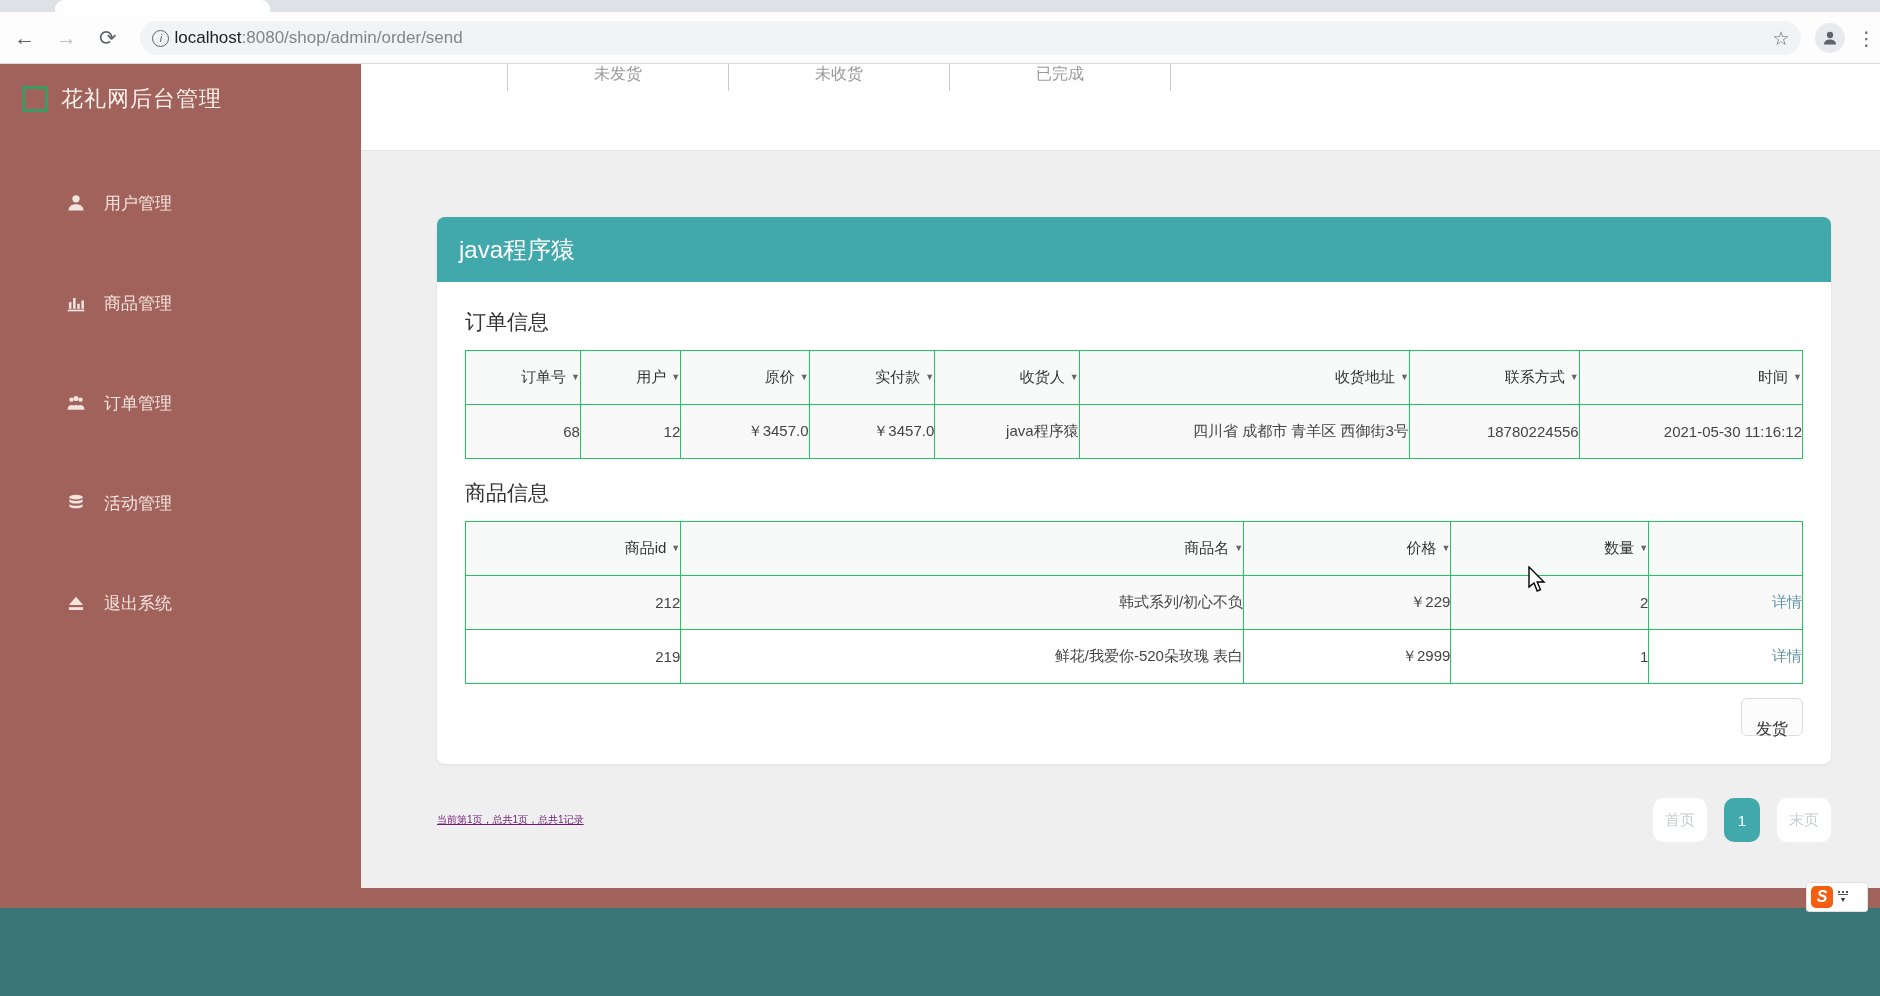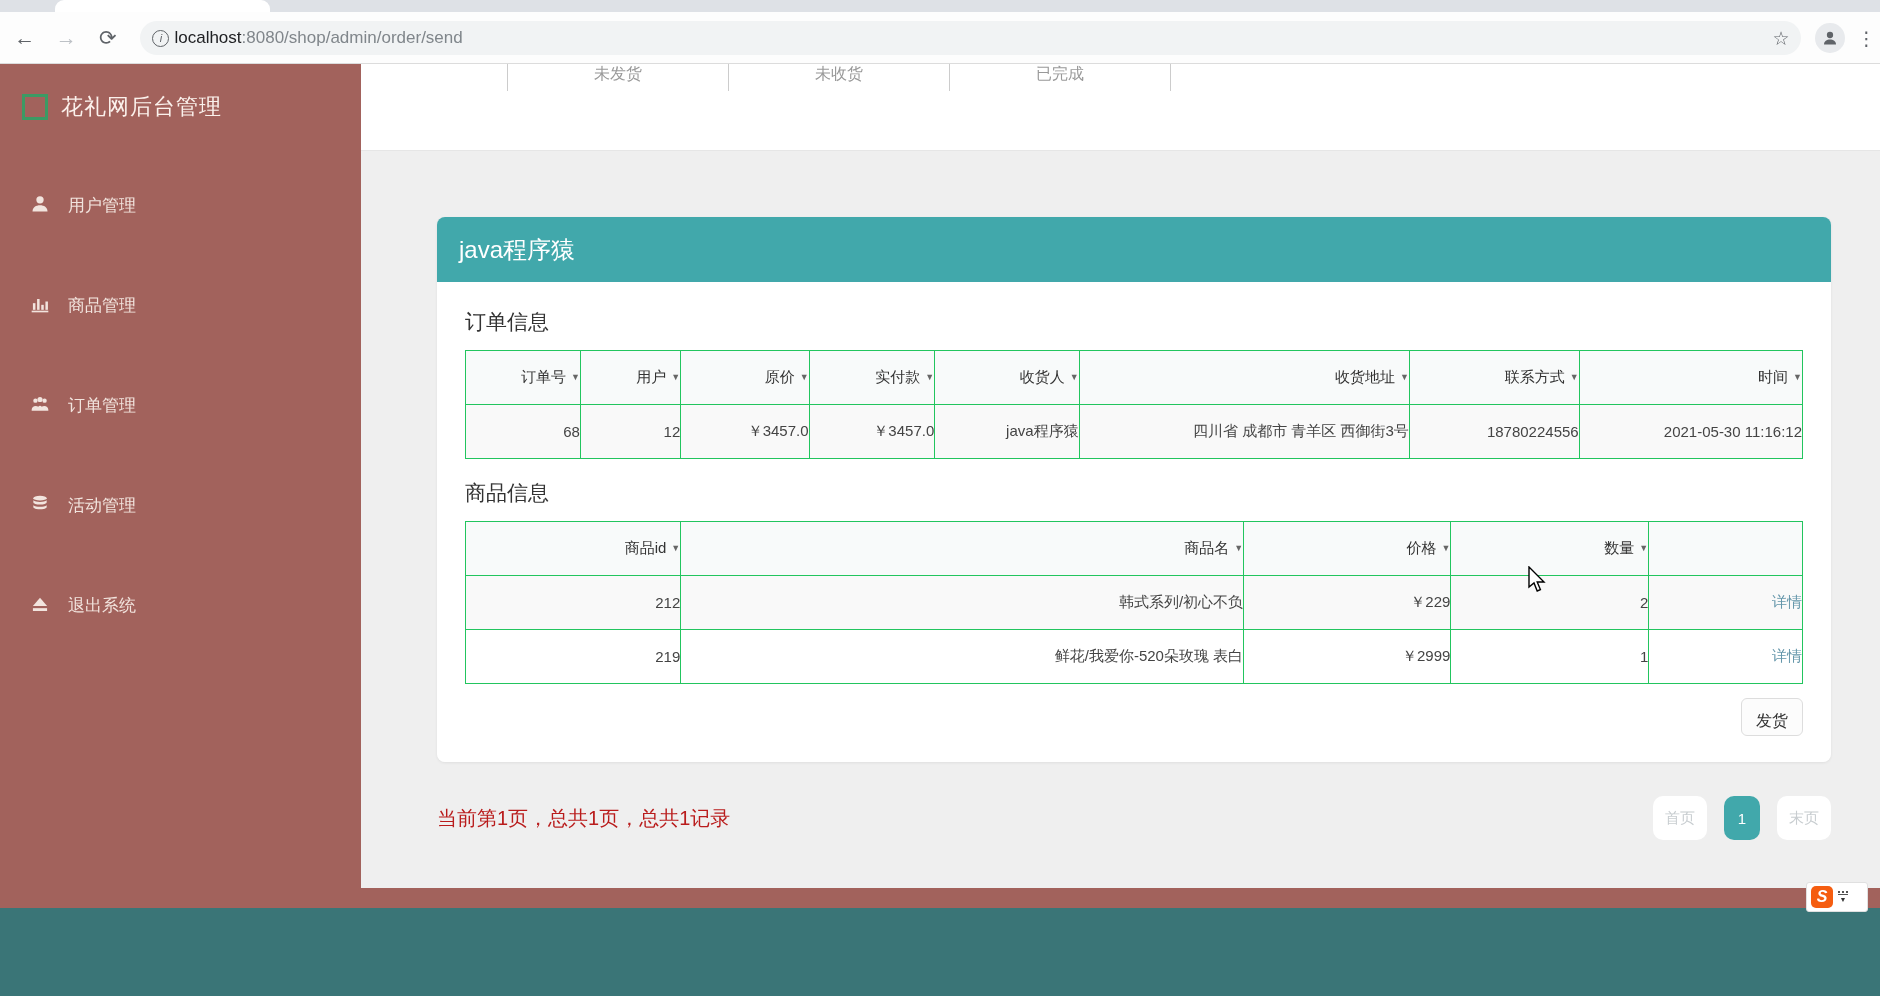--- a/index.html
+++ b/index.html
@@ -20,25 +20,25 @@
                font-size:11px; font-style:italic; display:flex; align-items:center; justify-content:center; flex:0 0 auto; }
   #url-text { margin-left:5px; font-size:17px; color:#202124; white-space:nowrap; flex:1 1 auto; }
   #url-text .rest { color:#80868b; }
   #star-icon { font-size:19px; color:#5f6368; margin-left:auto; flex:0 0 auto; }
   #avatar { width:30px; height:30px; border-radius:50%; background:#e8eaed; margin-left:14px;
             display:flex; align-items:center; justify-content:center; }
   #menu-dots { font-size:19px; color:#5f6368; margin:0 4px 0 12px; }
 
   
   #sidebar { position:absolute; left:0; top:64px; width:361px; height:824px; background:#a2625c; }
-  #sidebar-head { display:flex; align-items:center; padding:28px 0 0 22px; }
+  #sidebar-head { display:flex; align-items:center; padding:20px 0 0 22px; }
   #logo-square { width:26px; height:26px; border:3px solid #3c9a64; margin-right:13px; flex:0 0 auto; }
   #sidebar-title { font-size:22px; color:#fbf1ec; letter-spacing:1px; }
   #menu { margin-top:72px; }
-  .menu-item { display:flex; align-items:flex-start; height:34px; padding-left:30px; margin-bottom:66px; cursor:pointer; }
+  .menu-item { display:flex; align-items:center; height:34px; padding-left:30px; margin-bottom:66px; cursor:pointer;margin-left:36px; }
   .menu-item svg { width:20px; height:20px; fill:#f2e4de; flex:0 0 auto; }
   .menu-item .lbl { margin-left:18px; font-size:17px; color:#f2e4de; }
 
   
   #topnav { position:absolute; left:361px; top:64px; width:1519px; height:87px; background:#fff;
             border-bottom:1px solid #e6e6e6; display:flex; align-items:flex-start; padding-left:146px; }
   .tab-sep { width:1px; height:27px; background:#ccc; }
   .nav-tab { width:220px; text-align:center; font-size:16px; color:#999; cursor:pointer; }
 
   
@@ -50,27 +50,27 @@
   .section-title { font-size:21px; color:#333; margin:20px 0 14px 0; }
   table { width:100%; border-collapse:collapse; table-layout:fixed; }
   th,td { height:54px; padding-left:18px; text-align:right; font-weight:400;
           border:1px solid #22c55e; font-size:15px; overflow:hidden; white-space:nowrap; }
   thead th { background:#f8fafa; color:#333; }
   tbody td { color:#444; }
   tbody tr:nth-child(odd) td { background:#f9f9f9; }
   .caret { font-size:9px; color:#666; margin-left:5px; vertical-align:2px; }
   .detail-link { color:#6496aa; cursor:pointer; }
   #ship-row { text-align:right; margin-top:14px; }
-  #ship-btn { display:inline-block; min-width:62px; height:38px; line-height:36px; padding:4px 14px;
+  #ship-btn { display:inline-block; min-width:62px; height:38px; line-height:36px; padding:12px 14px;
               background:#fcfcfc; border:1px solid #ddd; border-radius:6px; font-size:16px; color:#333;
               text-align:center; cursor:pointer; }
 
   
   #pager { margin:34px 0 0 76px; width:1394px; display:flex; align-items:center; justify-content:space-between; }
-  #pager-info { font-size:20px; color:#b91c1c; }
+  #pager-info { font-size:10px; color:#701a75;text-decoration:underline; }
   #pager-btns { display:flex; gap:17px; }
   .pg-btn { height:44px; min-width:54px; padding:0 10px; background:#fff; border-radius:10px;
             display:flex; align-items:center; justify-content:center; font-size:15px; color:#c8cdd0; cursor:pointer; }
   .pg-btn.current { min-width:36px; background:#41a8ab; color:#fff; }
 
   
   #footer-brown { position:absolute; left:0; top:888px; width:1880px; height:20px; background:#a2625c; }
   #footer-teal  { position:absolute; left:0; top:908px; width:1880px; height:88px; background:#3a7577; }
 
   

